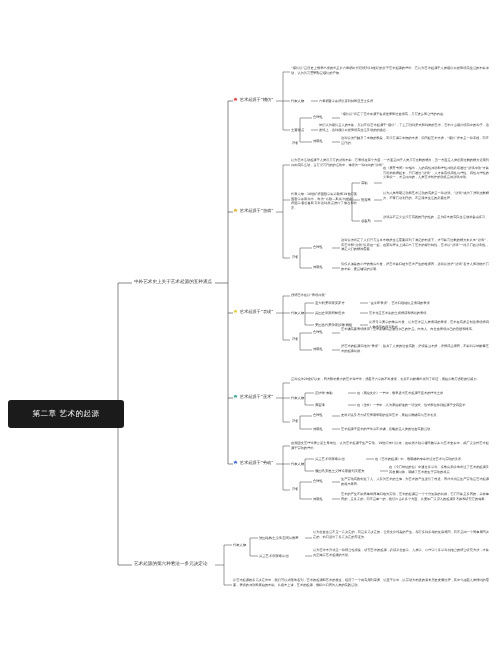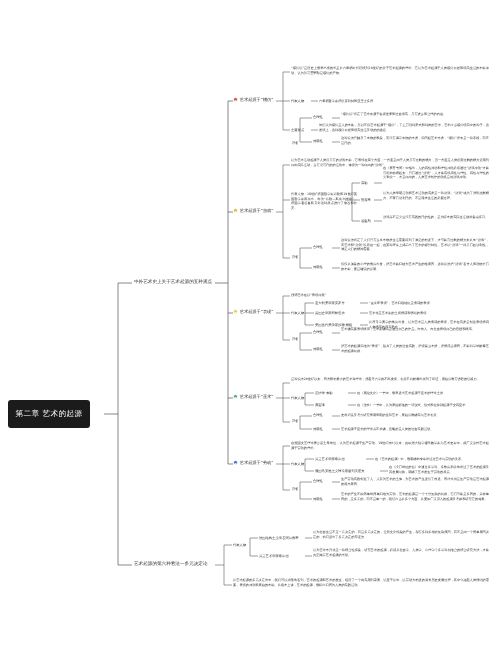--- a/index.html
+++ b/index.html
@@ -10,21 +10,21 @@
     overflow:hidden;
     position:relative;
   }
   #canvas{position:absolute;inset:0;}
   svg.wires{position:absolute;left:0;top:0;width:500px;height:667px;pointer-events:none;}
 
   
   .root-node{
     position:absolute;
     left:8px; top:400px;
-    width:82px; height:28px;
+    width:116px; height:28px;
     background:#1b1b1b;
     border-radius:3px;
     display:flex;align-items:center;justify-content:center;
     color:#ffffff;
     font-size:7.6px;
     letter-spacing:.4px;
     white-space:nowrap;
   }
 
   

